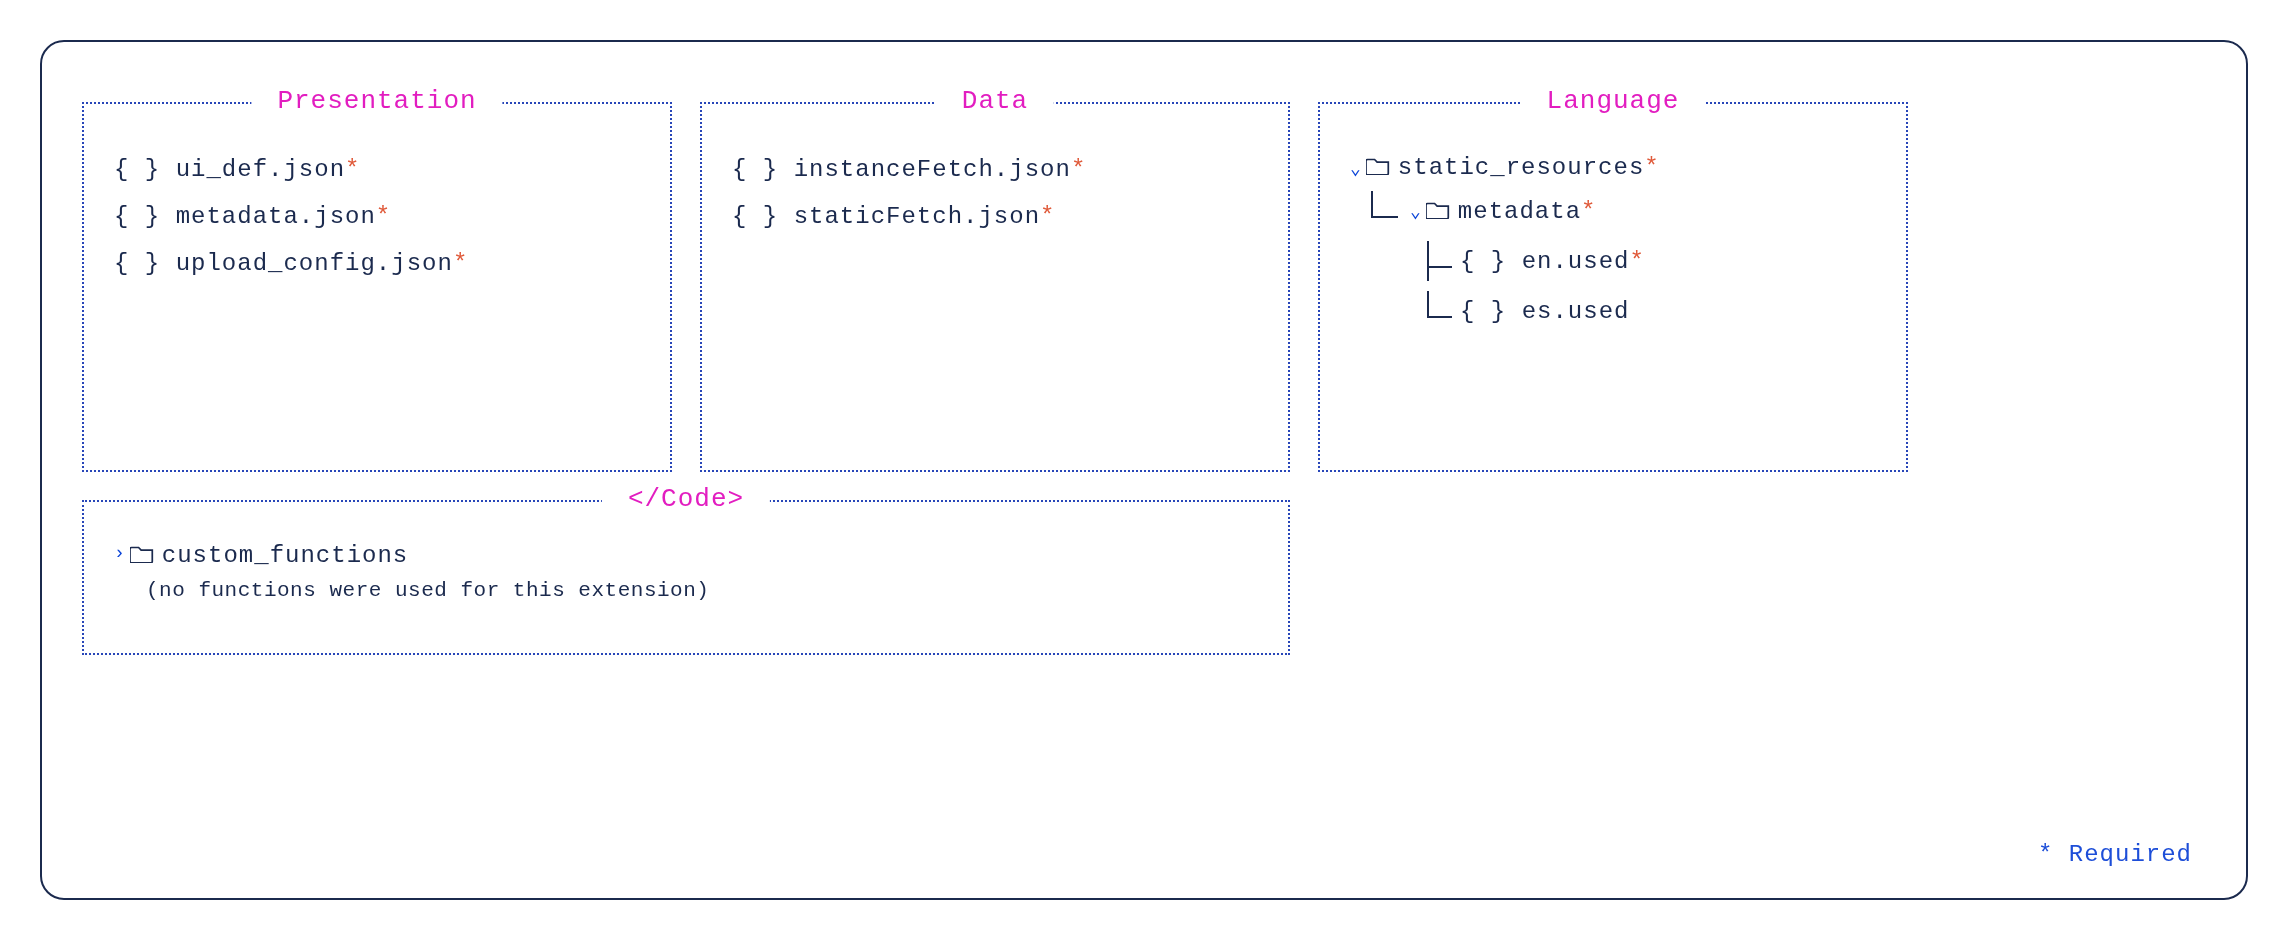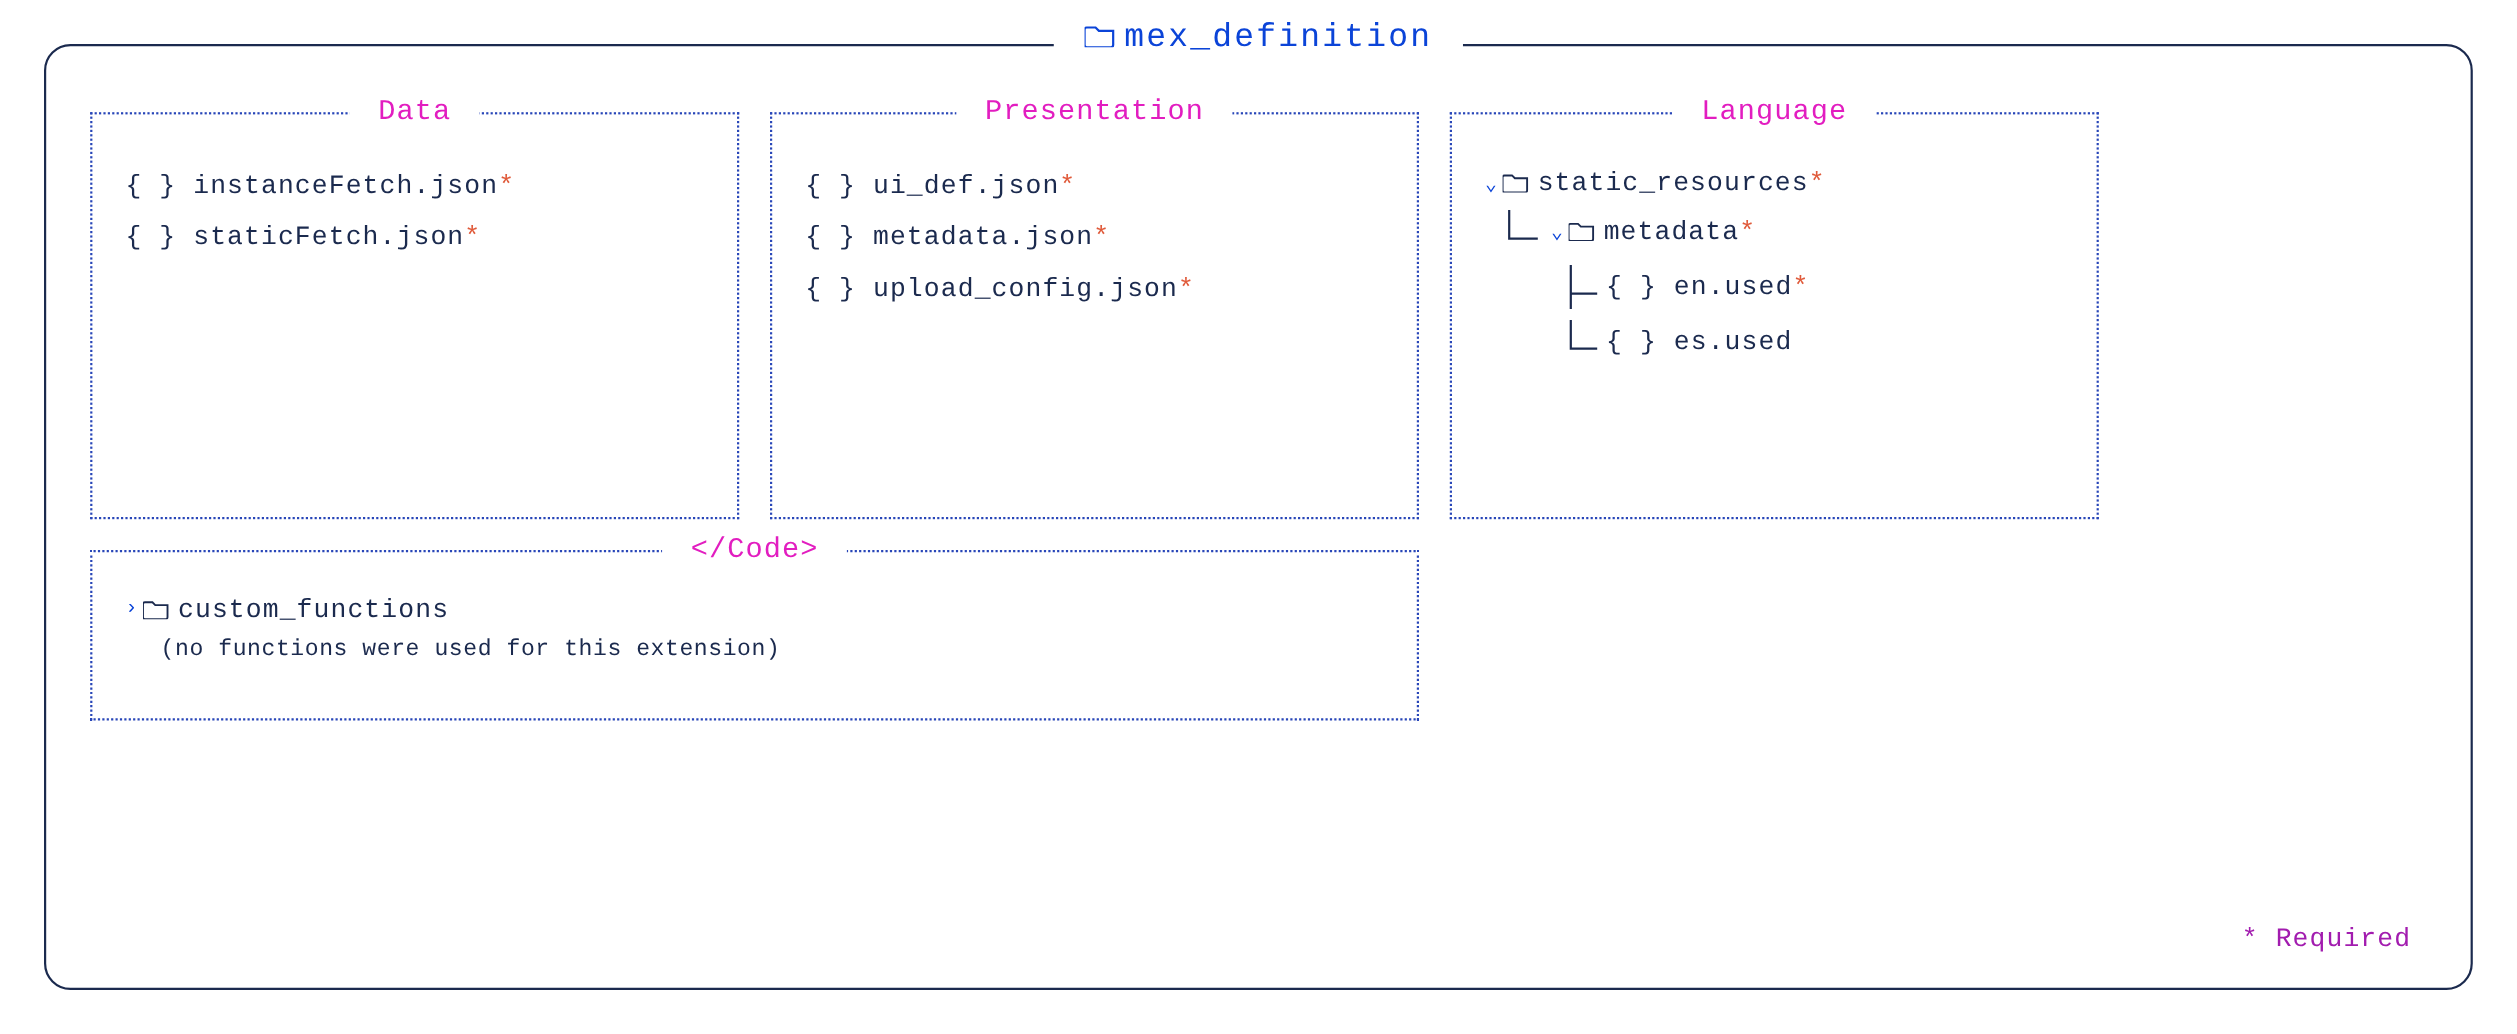--- a/index.html
+++ b/index.html
@@ -91,68 +91,63 @@
     color: #1b2a4e;
     font-size: 21px;
     margin-left: 32px;
     margin-top: 2px;
     letter-spacing: 0.5px;
   }
   .required-legend {
     position: absolute;
     right: 54px;
     bottom: 30px;
-    color: #a21caf;
+    color: #1d4ed8;
     letter-spacing: 1px;
     text-align: right;
   }
   .tree-line {
     stroke: #1b2a4e;
     stroke-width: 2;
     fill: none;
   }
   .tree-svg { display: inline-block; vertical-align: middle; }
 </style>
 </head>
 <body>
 
 <div class="outer">
-  <div class="outer-title">
-    <svg class="folder-icon" width="28" height="22" viewBox="0 0 28 22">
-        <path d="M2 4 h8 l3 3 h13 v13 a2 2 0 0 1 -2 2 h-22 a2 2 0 0 1 -2 -2 v-14 a2 2 0 0 1 2 -2 z" fill="none" stroke="#0b44d8" stroke-width="2"></path>
-      </svg><span>mex_definition</span>
-  </div>
 
   <div class="row1">
+
+    <div class="panel pres-panel">
+      <div class="panel-title">Presentation</div>
+      <div class="item">
+        <span class="braces">{ }</span>
+        <span>ui_def.json</span><span class="req">*</span>
+      </div>
+      <div class="item">
+        <span class="braces">{ }</span>
+        <span>metadata.json</span><span class="req">*</span>
+      </div>
+      <div class="item">
+        <span class="braces">{ }</span>
+        <span>upload_config.json</span><span class="req">*</span>
+      </div>
+    </div>
 
     <div class="panel data-panel">
       <div class="panel-title">Data</div>
       <div class="item">
         <span class="braces">{ }</span>
         <span>instanceFetch.json</span><span class="req">*</span>
       </div>
       <div class="item">
         <span class="braces">{ }</span>
         <span>staticFetch.json</span><span class="req">*</span>
-      </div>
-    </div>
-
-    <div class="panel pres-panel">
-      <div class="panel-title">Presentation</div>
-      <div class="item">
-        <span class="braces">{ }</span>
-        <span>ui_def.json</span><span class="req">*</span>
-      </div>
-      <div class="item">
-        <span class="braces">{ }</span>
-        <span>metadata.json</span><span class="req">*</span>
-      </div>
-      <div class="item">
-        <span class="braces">{ }</span>
-        <span>upload_config.json</span><span class="req">*</span>
       </div>
     </div>
 
     <div class="panel lang-panel">
       <div class="panel-title">Language</div>
 
       <div class="tree-row">
         <span class="chev">⌄</span>
         <svg class="folder-icon" width="24" height="19" viewBox="0 0 28 22">
             <path d="M2 4 h8 l3 3 h13 v13 a2 2 0 0 1 -2 2 h-22 a2 2 0 0 1 -2 -2 v-14 a2 2 0 0 1 2 -2 z" fill="none" stroke="#1b2a4e" stroke-width="2"></path>

